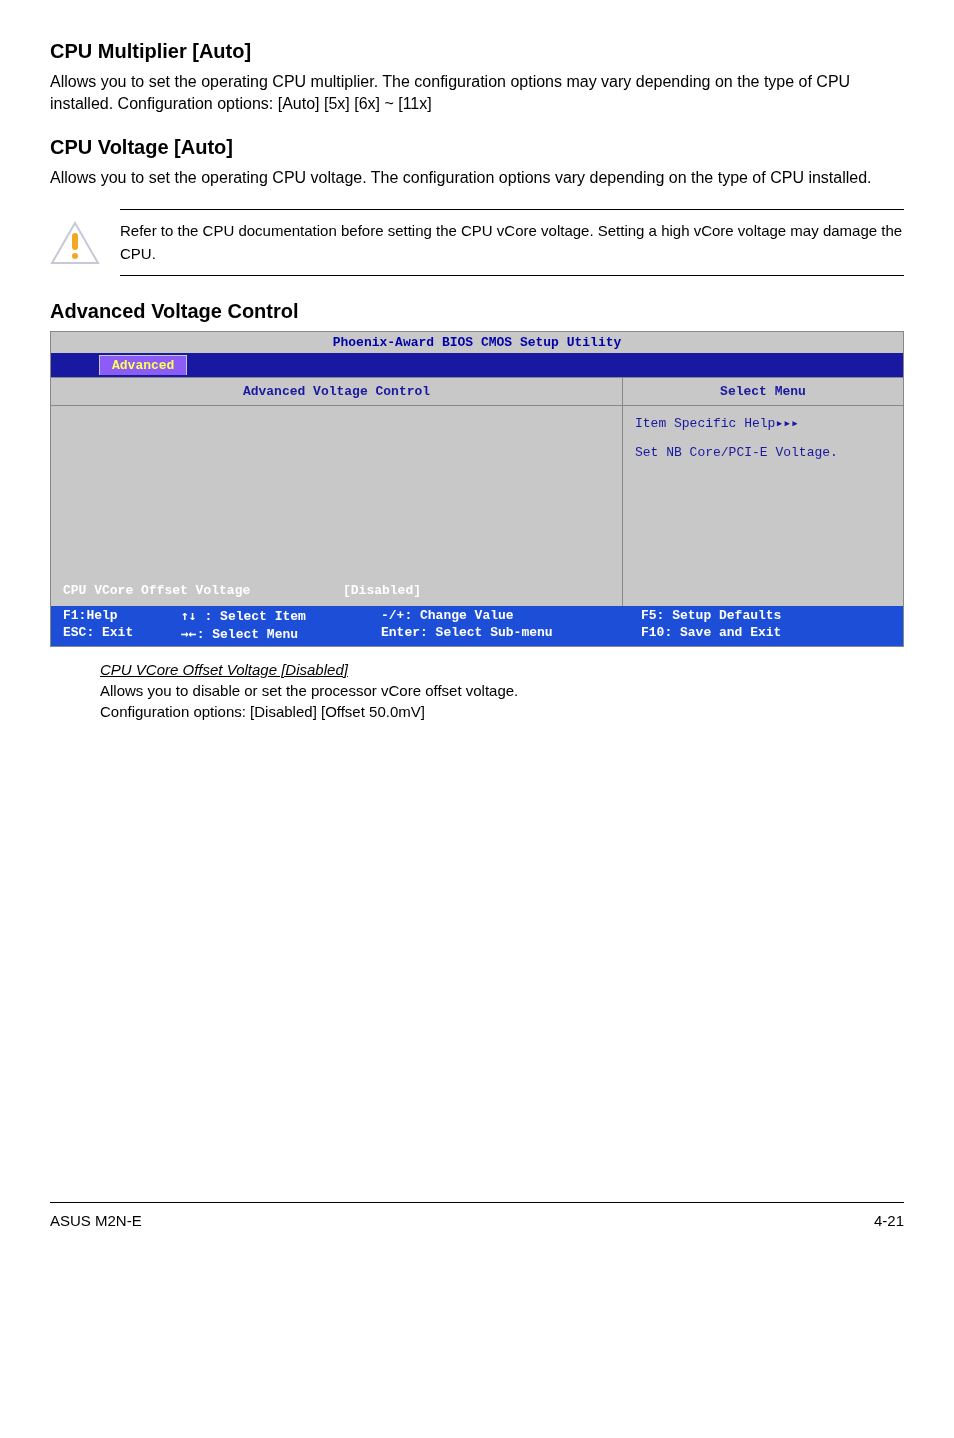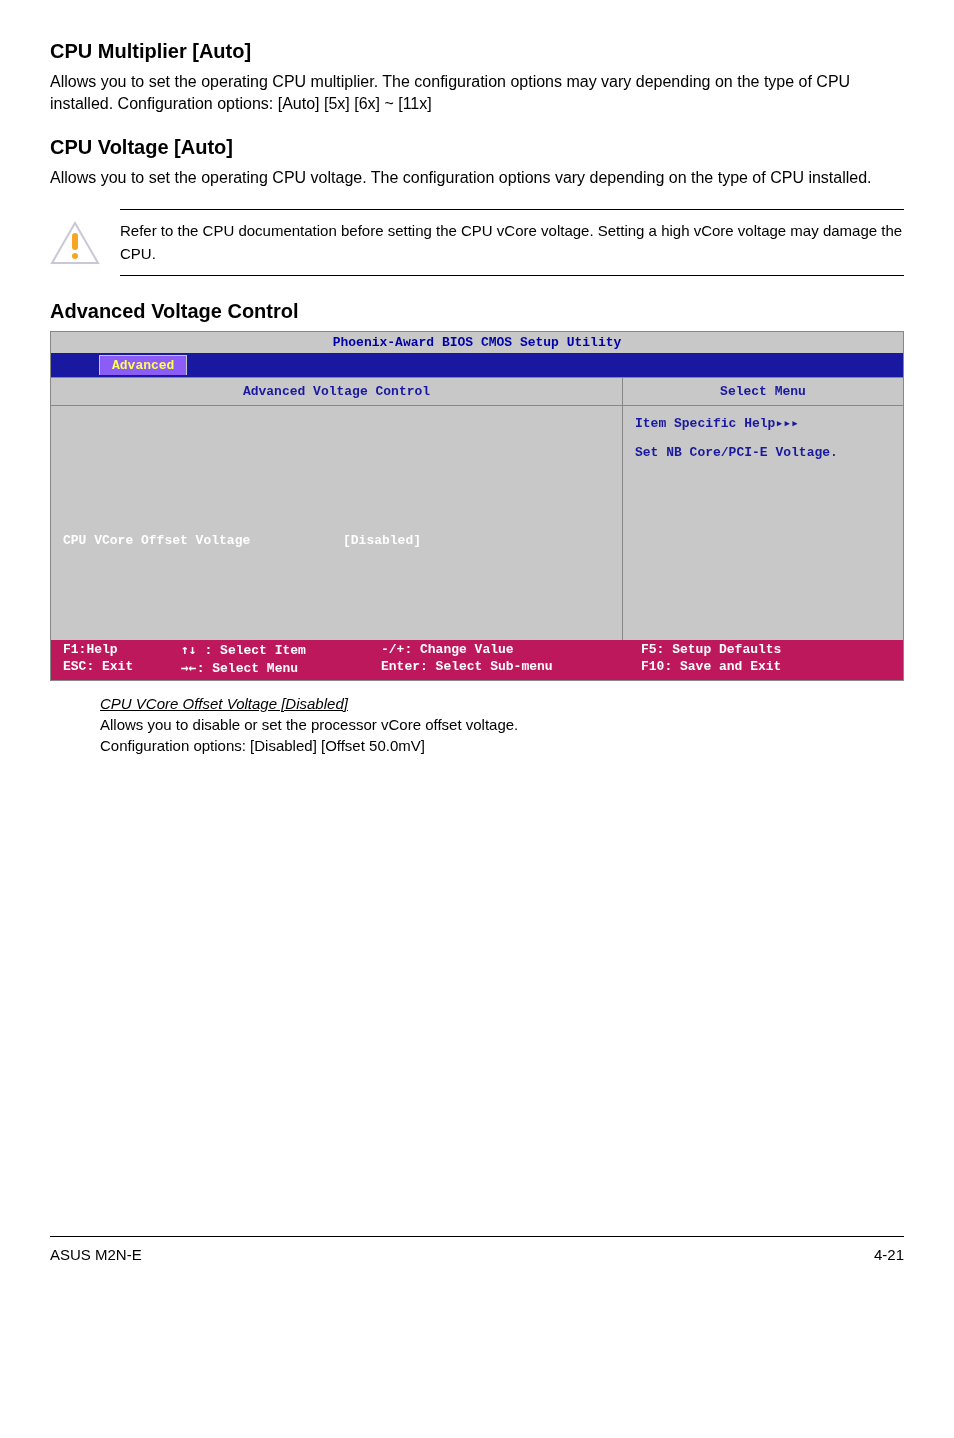--- a/index.html
+++ b/index.html
@@ -85,22 +85,21 @@
       font-weight: bold;
       padding: 6px 0;
       border-top: 1px solid #888;
       border-bottom: 1px solid #888;
       color: #1818a0;
     }
     .bios-content-row {
       display: flex;
       padding: 8px 12px;
       min-height: 200px;
-      align-items: center;
-      margin-top: 34px;
+      align-items: flex-end;
     }
     .bios-label {
       color: #fff;
       font-weight: bold;
       width: 280px;
     }
     .bios-value {
       color: #fff;
       font-weight: bold;
     }
@@ -111,25 +110,25 @@
       text-align: center;
       color: #1818a0;
       font-weight: bold;
       padding: 6px 0;
       border-top: 1px solid #888;
       border-bottom: 1px solid #888;
     }
     .bios-side-content {
       padding: 8px 12px;
       color: #1818a0;
-      font-weight: bold;
+      font-weight: normal;
       line-height: 1.6;
     }
     .bios-footer {
-      background: #be185d;
+      background: #1d4ed8;
       color: #fff;
       display: flex;
       font-weight: bold;
       padding: 2px 0;
       line-height: 1.3;
     }
     .bios-footer-col1 {
       width: 130px;
       padding-left: 12px;
     }

